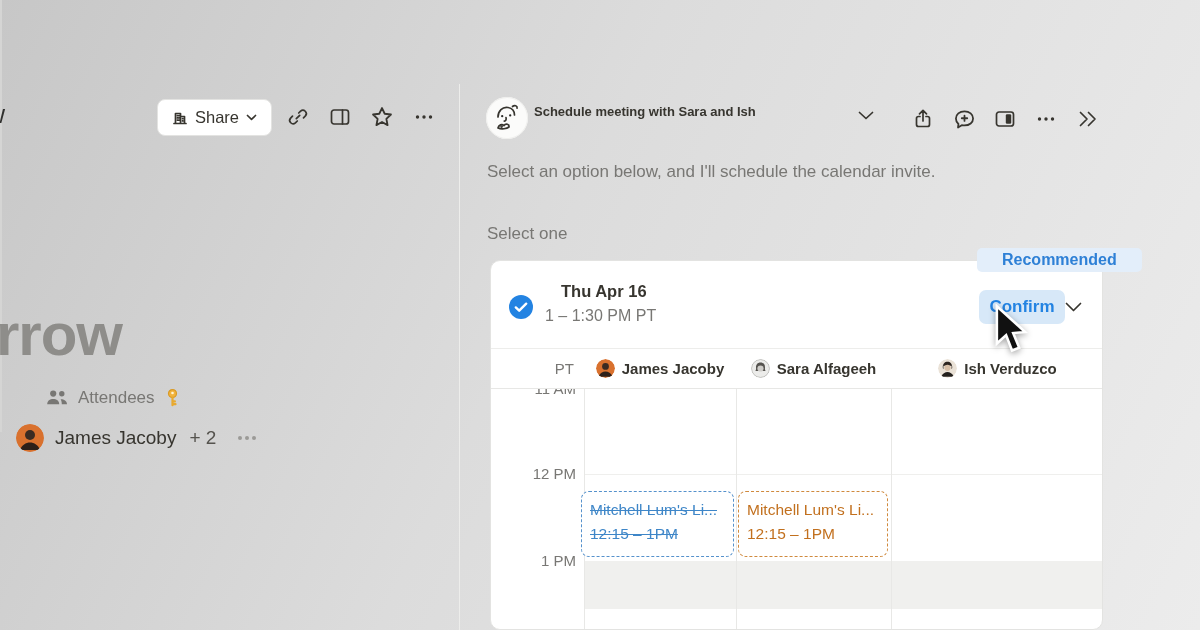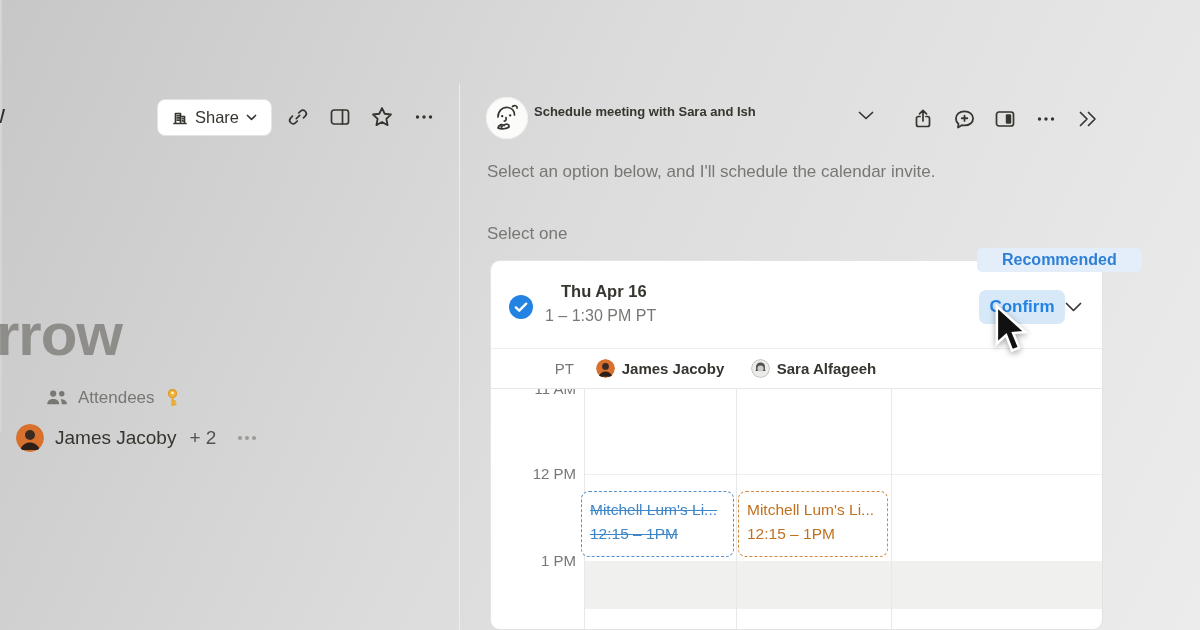--- a/index.html
+++ b/index.html
@@ -281,20 +281,31 @@
     <div class="colhead">
       <span class="avatar" style="width:19px;height:19px">
         <svg width="19" height="19" viewBox="0 0 28 28">
             <circle cx="14" cy="14" r="13.2" fill="#ECECEA" stroke="#B9B9B6" stroke-width="1.4"></circle>
             <path d="M14 5c-5 0-7 4-6.6 8 .3 3.4-1 4.6-1 4.6h15.2s-1.3-1.2-1-4.6C21 9 19 5 14 5z" fill="#55534F"></path>
             <circle cx="14" cy="14" r="4.6" fill="#CFCDC9"></circle>
           </svg>
       </span>
       <b>Sara Alfageeh</b>
     </div>
+    <div class="colhead">
+      <span class="avatar" style="width:19px;height:19px">
+        <svg width="19" height="19" viewBox="0 0 28 28">
+            <circle cx="14" cy="14" r="14" fill="#EAE2D7"></circle>
+            <path d="M7 12c0-5 3-8 7-8s7 3 7 8c0 1.5-.4 2.5-1 3.2V10H8v5.2c-.6-.7-1-1.7-1-3.2z" fill="#2E2620"></path>
+            <circle cx="14" cy="13" r="4.6" fill="#D8BFA6"></circle>
+            <path d="M5 26c1.5-4.6 5.4-6.8 9-6.8s7.5 2.2 9 6.8z" fill="#24211D"></path>
+          </svg>
+      </span>
+      <b>Ish Verduzco</b>
+    </div>
   </div>
 
   <div class="cal-body">
     <div class="slot-band"></div>
     <div class="hline" style="top:85px"></div>
     <div class="vline" style="left:93px"></div>
     <div class="vline" style="left:245px"></div>
     <div class="vline" style="left:400px"></div>
 
     <div class="tlabel" style="top:-9px">11 AM</div>

